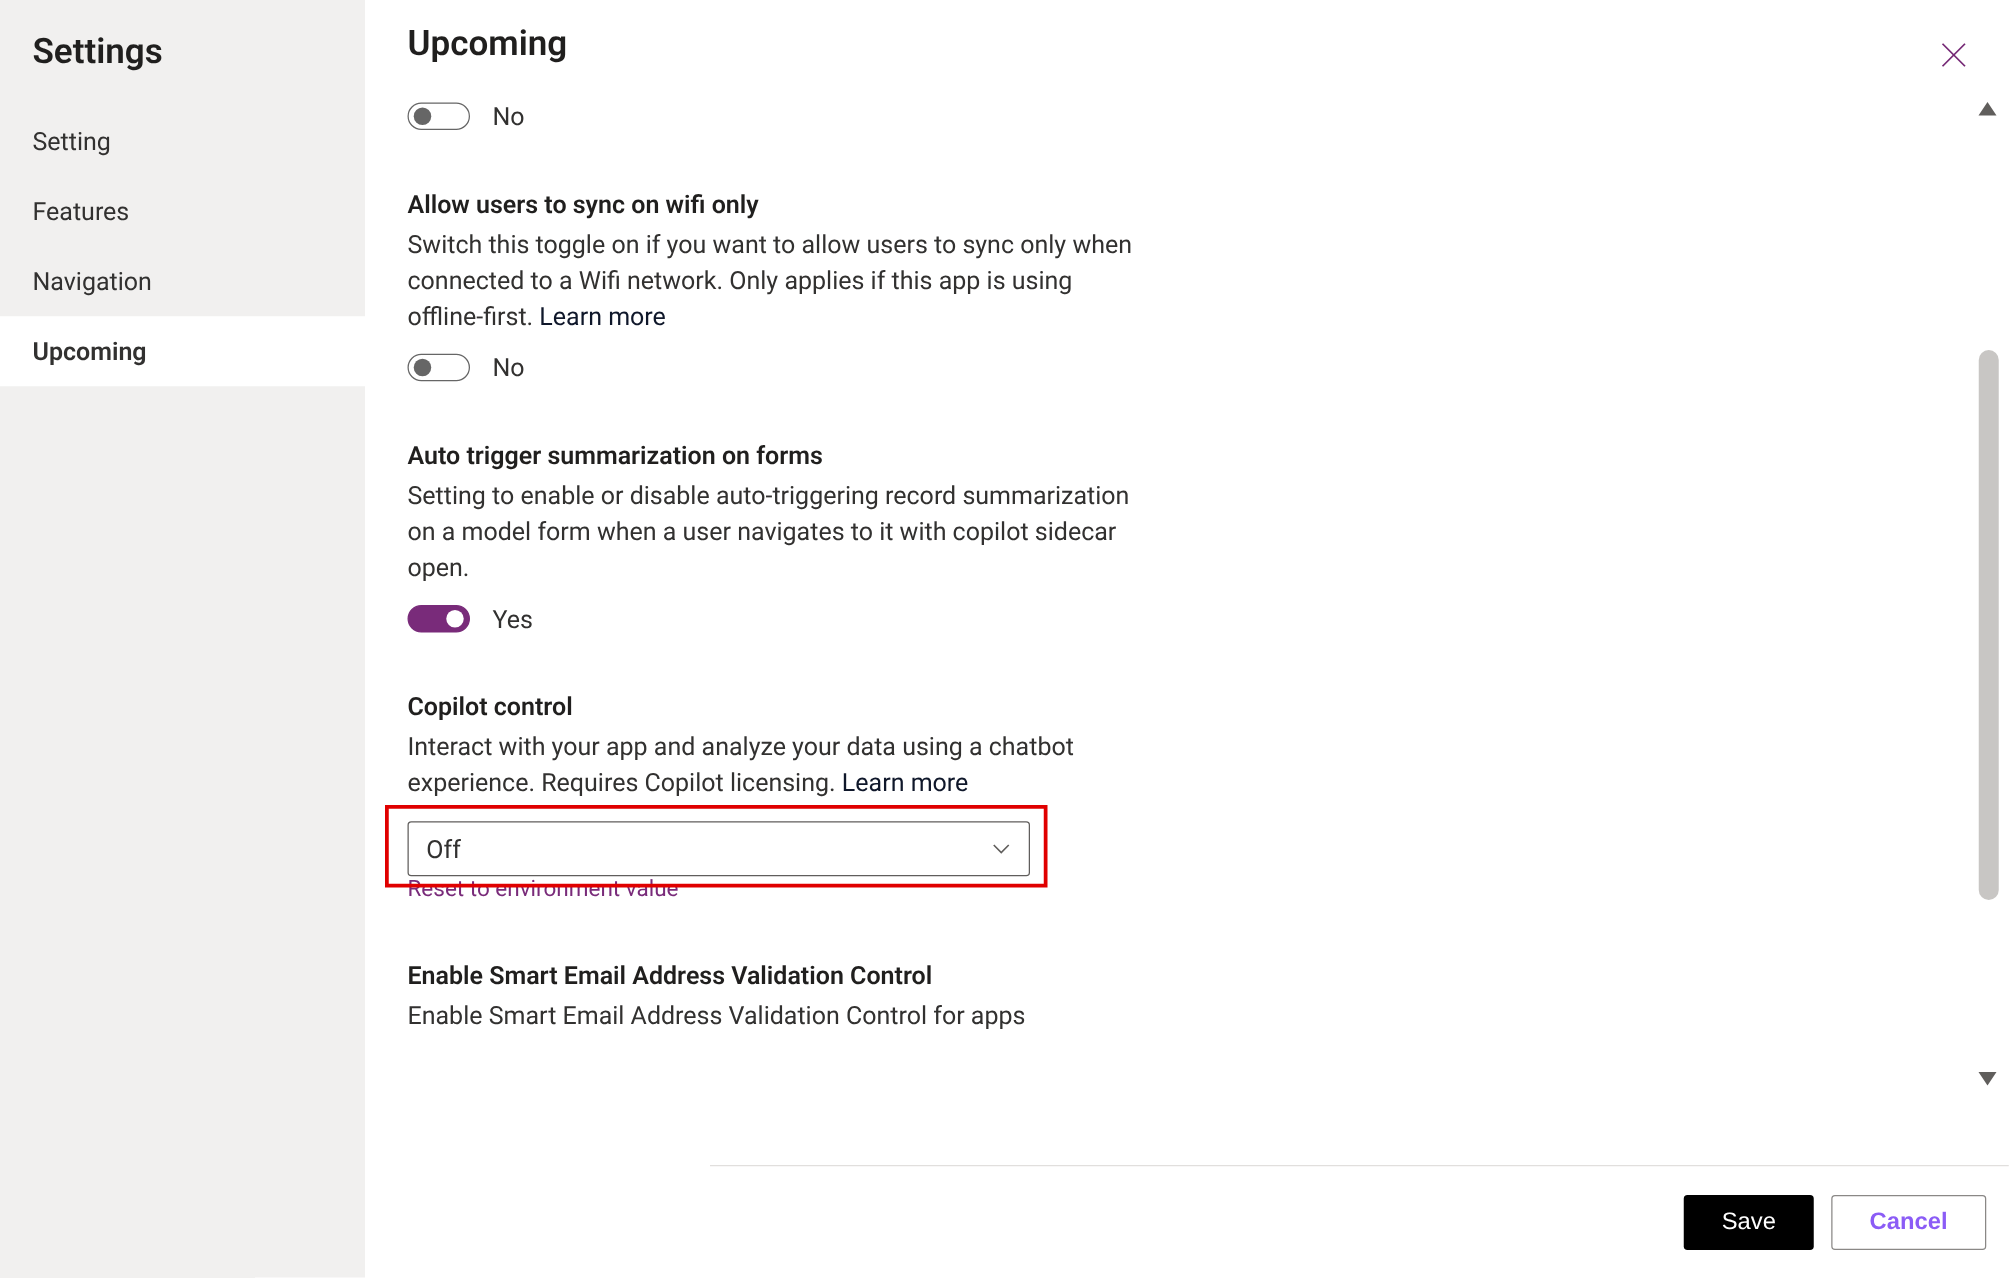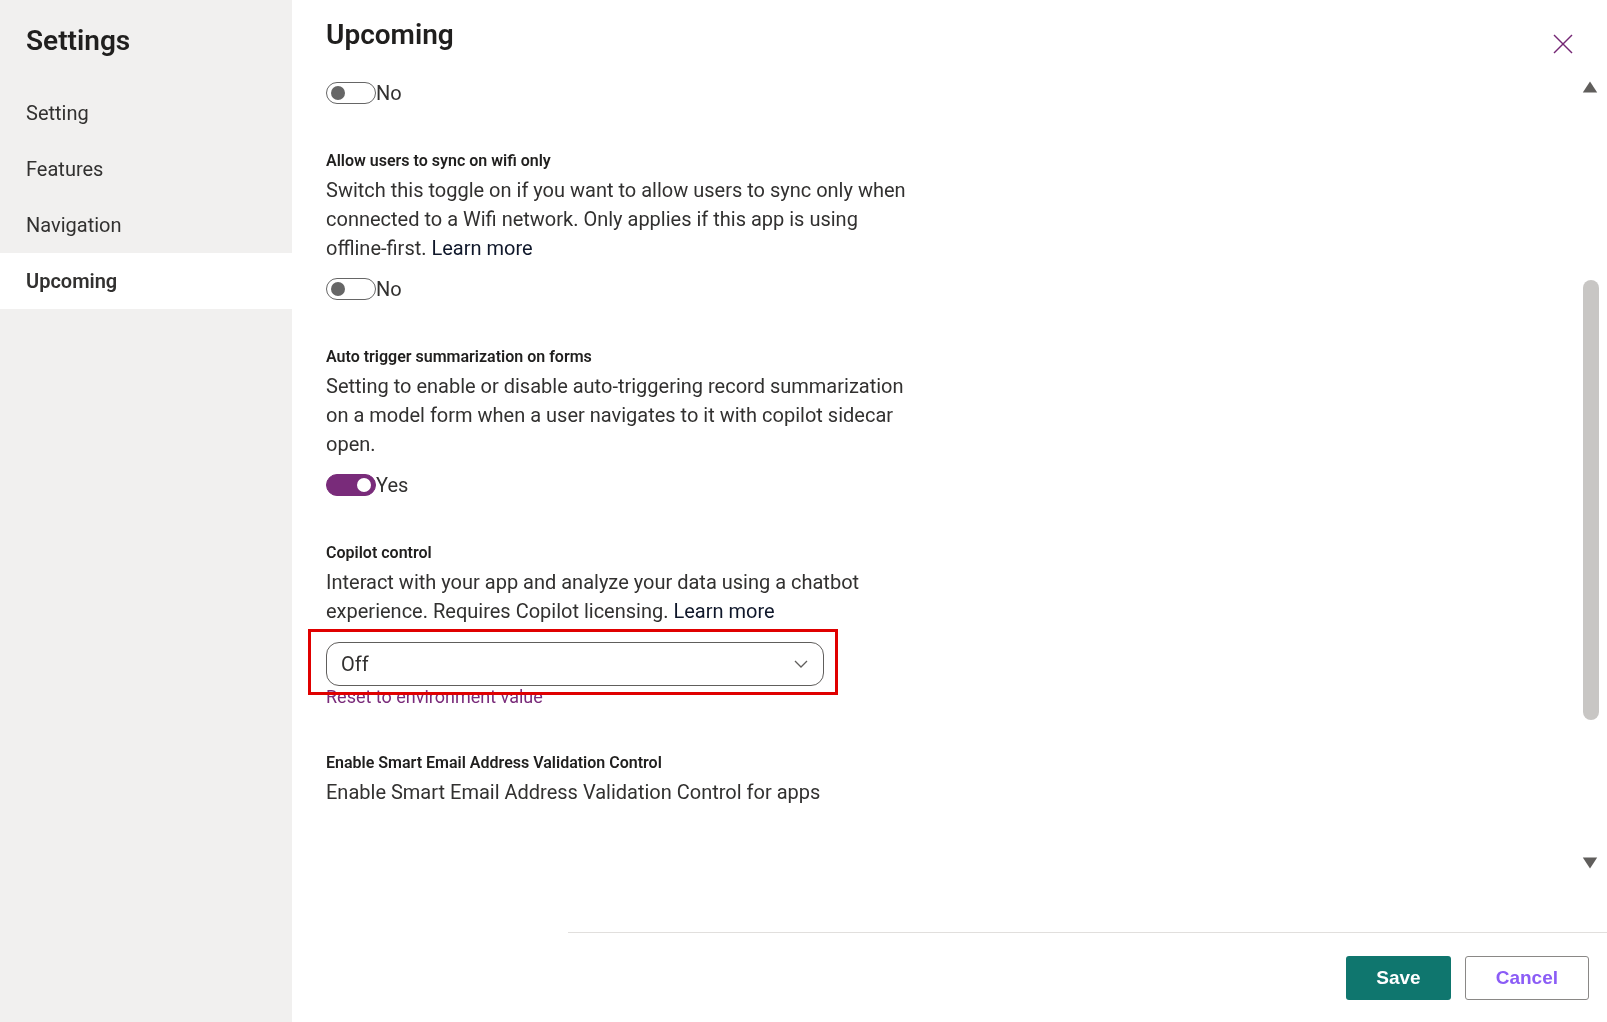--- a/index.html
+++ b/index.html
@@ -74,34 +74,35 @@
     position: relative;
     margin-top: 10px;
     padding-left: 34px;
   }
   .content {
     width: 580px;
   }
   .setting-block { margin-top: 46px; }
   .setting-block.first { margin-top: 20px; }
   .setting-title {
-    font-size: 16px;
+    font-size: 20px;
     font-weight: 600;
     color: #201f1e;
     margin-bottom: 6px;
   }
   .setting-desc {
     font-size: 20px;
     color: #323130;
     line-height: 1.45;
   }
   .link { color: #0f172a; cursor: pointer; }
   .toggle-row {
     display: flex;
     align-items: center;
+    gap: 18px;
     margin-top: 14px;
   }
   .toggle {
     width: 50px;
     height: 22px;
     border-radius: 20px;
     position: relative;
     cursor: pointer;
     border: 1px solid #666;
     background: #fff;
@@ -135,21 +136,21 @@
     left: -18px;
     top: -13px;
     width: 530px;
     height: 66px;
     pointer-events: none;
   }
   .select {
     width: 498px;
     height: 44px;
     border: 1px solid #605e5c;
-    border-radius: 13px;
+    border-radius: 3px;
     display: flex;
     align-items: center;
     justify-content: space-between;
     padding: 0 14px;
     font-size: 20px;
     cursor: pointer;
     background: #fff;
   }
   .select svg { width: 16px; height: 16px; color: #605e5c; }
   .reset-link {
@@ -194,24 +195,24 @@
     background: #fff;
   }
   .btn {
     height: 44px;
     padding: 0 30px;
     font-size: 19px;
     border-radius: 3px;
     cursor: pointer;
   }
   .btn-primary {
-    background: #0f766e;
+    background: #000000;
     color: #fff;
     border: none;
-    font-weight: 700;
+    font-weight: 400;
   }
   .btn-secondary {
     background: #fff;
     color: #8b5cf6;
     border: 1px solid #8a8886;
     font-weight: 600;
   }
 </style>
 </head>
 <body>

